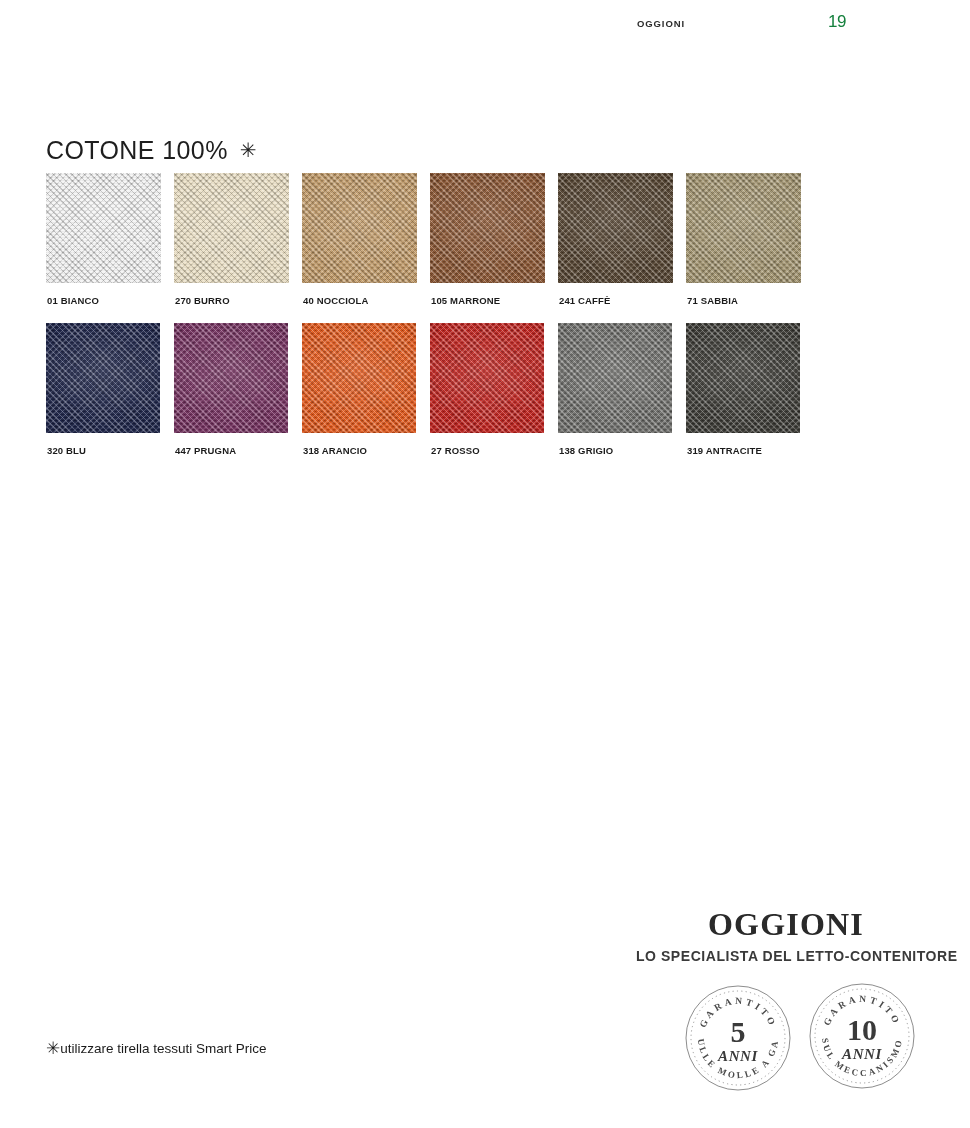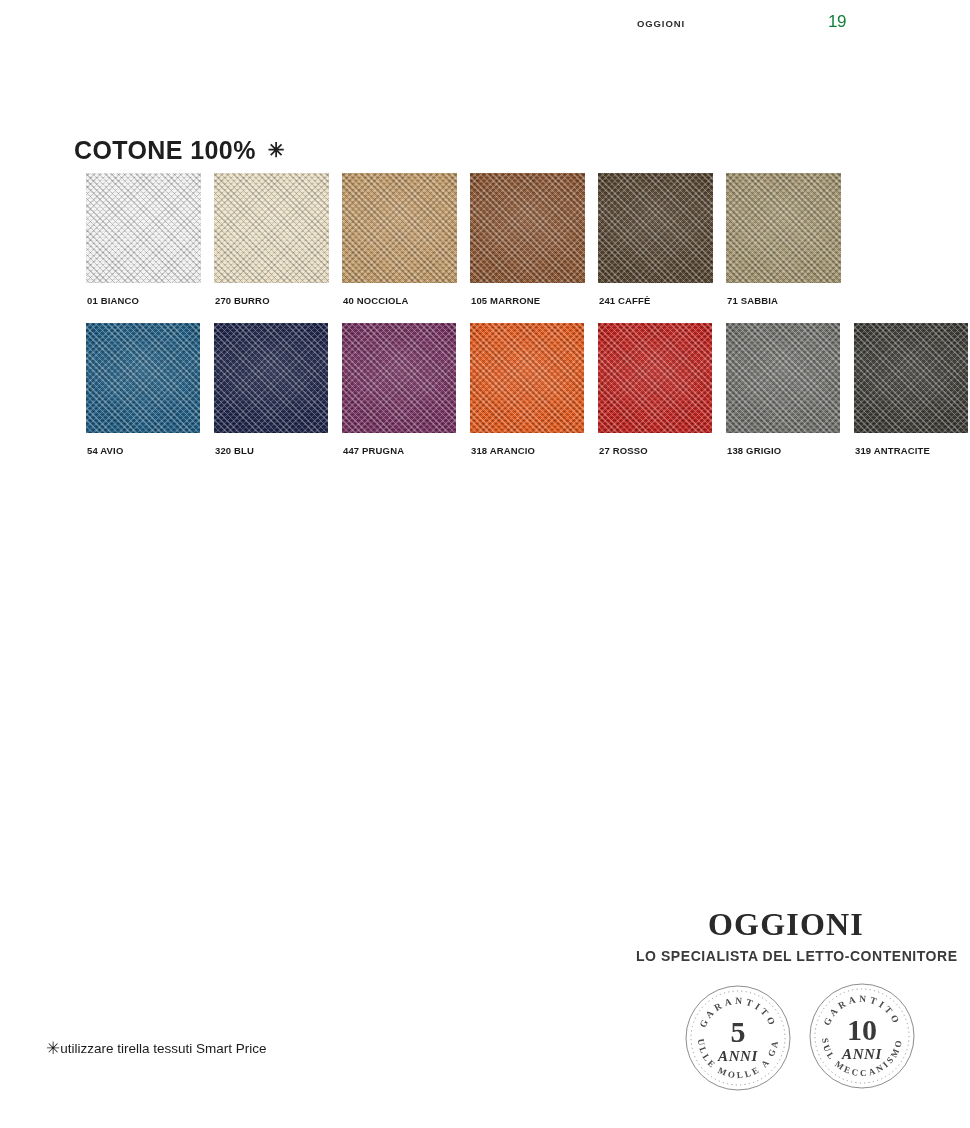--- a/index.html
+++ b/index.html
@@ -42,44 +42,42 @@
     color: #15803d;
     letter-spacing: -0.5px;
   }
 
   
   .section-title {
     position: absolute;
     left: 46px;
     top: 136px;
     font-size: 25px;
-    font-weight: 700;
+    font-weight: 400;
     letter-spacing: 0.4px;
     color: #1e1e1e;
     white-space: nowrap;
-    margin-left: 28px;
   }
   .section-title .asterisk {
     font-size: 20px;
     margin-left: 12px;
     vertical-align: 2px;
   }
 
   
   .swatch-rows {
     position: absolute;
     left: 0;
     top: 0;
     width: 970px;
   }
   .swatch-row {
     position: absolute;
     left: 46px;
     display: flex;
-    margin-left: 40px;
   }
   .swatch-row.row-1 { top: 173px; }
   .swatch-row.row-2 { top: 323px; }
 
   .swatch-cell {
     position: relative;
   }
   .swatch-row.row-1 .swatch-cell { width: 128px; }
   .swatch-row.row-2 .swatch-cell { width: 128px; }
 
@@ -255,27 +253,20 @@
       <div class="swatch-chip" style="background-color:#a2946f">
         <div class="weave"></div>
         <div class="sheen"></div>
       </div>
       <div class="swatch-label">71 SABBIA</div>
     </div>
   </div>
 
   <div class="swatch-row row-2">
     <div class="swatch-cell">
-      <div class="swatch-chip" style="background-color:#1f5c82">
-        <div class="weave"></div>
-        <div class="sheen"></div>
-      </div>
-      <div class="swatch-label">54 AVIO</div>
-    </div>
-    <div class="swatch-cell">
       <div class="swatch-chip" style="background-color:#1d2449">
         <div class="weave"></div>
         <div class="sheen"></div>
       </div>
       <div class="swatch-label">320 BLU</div>
     </div>
     <div class="swatch-cell">
       <div class="swatch-chip" style="background-color:#74305f">
         <div class="weave"></div>
         <div class="sheen"></div>

